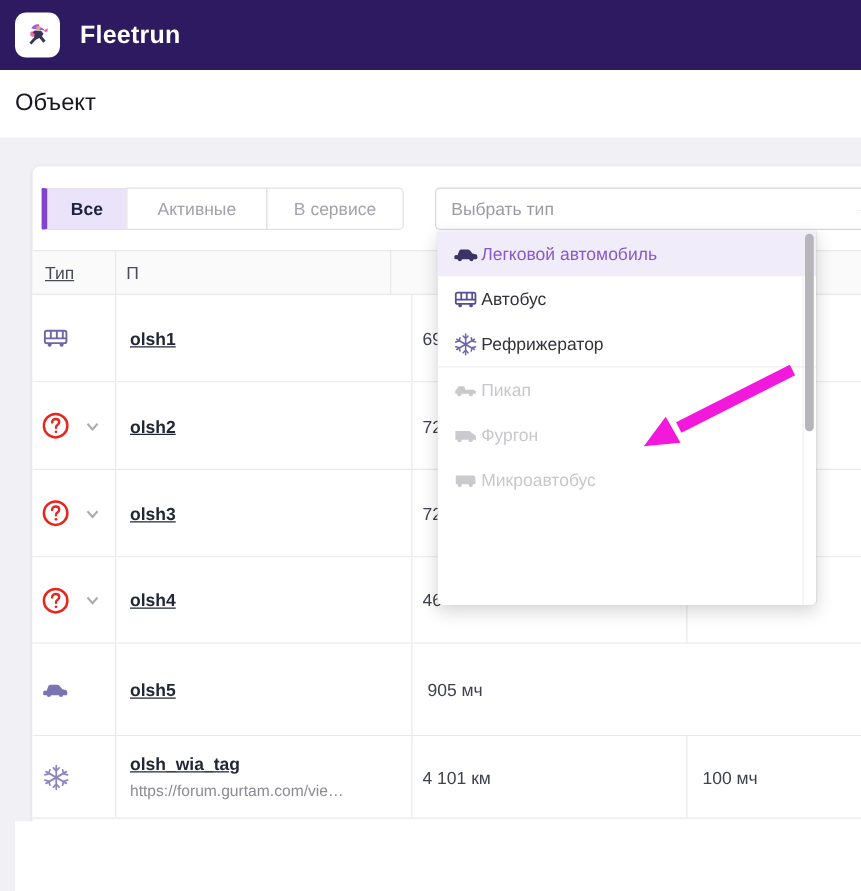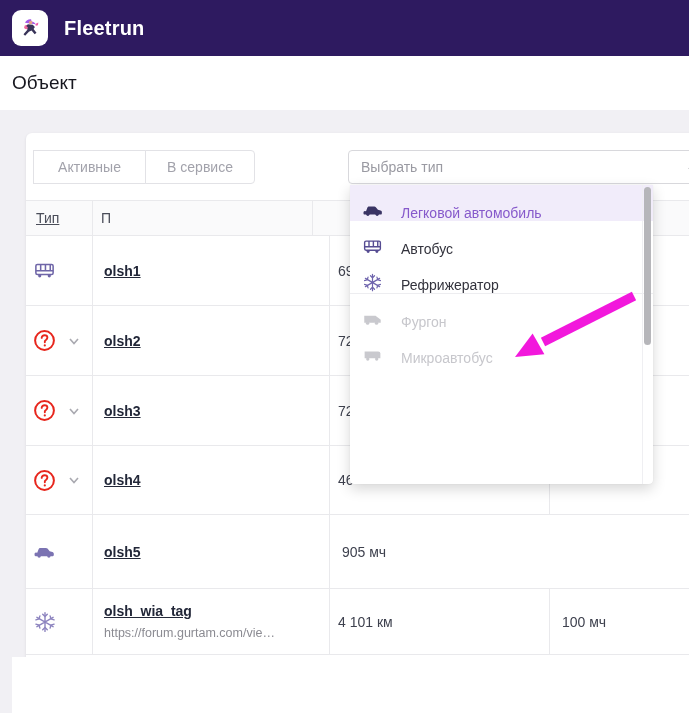--- a/index.html
+++ b/index.html
@@ -57,21 +57,21 @@
   .ic-disabled{color:#c9c9ce;}
   .ic-red{color:#e7261d;}
   
   .select-box{position:absolute;left:348px;top:150px;width:365px;height:34px;background:#fff;
     border:1px solid #d8d8dc;border-radius:4px;box-sizing:border-box;display:flex;align-items:center;
     justify-content:space-between;padding:0 12px;font-size:14px;color:#9a9aa2;z-index:5;cursor:pointer;}
   
   .panel{position:absolute;left:350px;top:185px;width:303px;height:299px;background:#fff;z-index:6;
     box-shadow:0 5px 14px rgba(0,0,0,.16),0 0 1px rgba(0,0,0,.12);border-radius:0 0 4px 4px;
     box-sizing:border-box;overflow:hidden;}
-  .item{height:36px;display:flex;align-items:flex-end;gap:18px;padding:0 12px;font-size:14px;
+  .item{height:36px;display:flex;align-items:center;gap:2px;padding:0 12px;font-size:14px;
     color:#32323c;cursor:pointer;}
   .item.selected{background:#f1ecfa;color:#8659cb;}
   .item.disabled{color:#c7c7cc;cursor:default;}
   .dd-divider{border-top:1px solid #ededf0;height:0;}
   .scroll-track{position:absolute;left:292px;top:0;width:1px;height:299px;background:#efeff2;}
   .scroll-thumb{position:absolute;left:294px;top:2px;width:7px;height:158px;background:#b6b6ba;border-radius:4px;}
   
   .arrow{position:absolute;left:505px;top:283px;z-index:7;pointer-events:none;}
   svg{display:block;}
 </style>
@@ -92,20 +92,21 @@
 </div>
 
 <div class="title-band">
   <div class="page-title">Объект</div>
 </div>
 
 <div class="card"></div>
 <div class="footer-sliver"></div>
 
 <div class="tabs">
+  <div class="tab t-all">Все</div>
   <div class="tab t-active">Активные</div>
   <div class="tab t-service">В сервисе</div>
 </div>
 
 <div class="table">
   <div class="thead">
     <div class="c1">Тип</div>
     <div class="c3">П</div>
     <div class="c4"></div>
   </div>
@@ -267,20 +268,30 @@
       </svg>
     </span>
     <span>Рефрижератор</span>
   </div>
 
   <div class="dd-divider"></div>
 
   <div class="item disabled">
     <span class="ic-disabled">
       <svg width="21" height="21" viewBox="0 0 24 24" fill="currentColor">
+        <path d="M2.6 14.8v-3.4l1.2-.4 1.6-3h5.2l1.3 3.2h7.2l2.3 1.2v2.4h-19z"></path>
+        <circle cx="6.2" cy="15.4" r="1.9"></circle>
+          <circle cx="16.9" cy="15.4" r="1.9"></circle>
+      </svg>
+    </span>
+    <span>Пикап</span>
+  </div>
+  <div class="item disabled">
+    <span class="ic-disabled">
+      <svg width="21" height="21" viewBox="0 0 24 24" fill="currentColor">
         <path d="M2.6 7.8h12.8l4.6 3.4 1.4 1.2v3.4H2.6z"></path>
         <circle cx="6.4" cy="16.2" r="1.9"></circle>
           <circle cx="16.6" cy="16.2" r="1.9"></circle>
       </svg>
     </span>
     <span>Фургон</span>
   </div>
   <div class="item disabled">
     <span class="ic-disabled">
       <svg width="21" height="21" viewBox="0 0 24 24" fill="currentColor">

